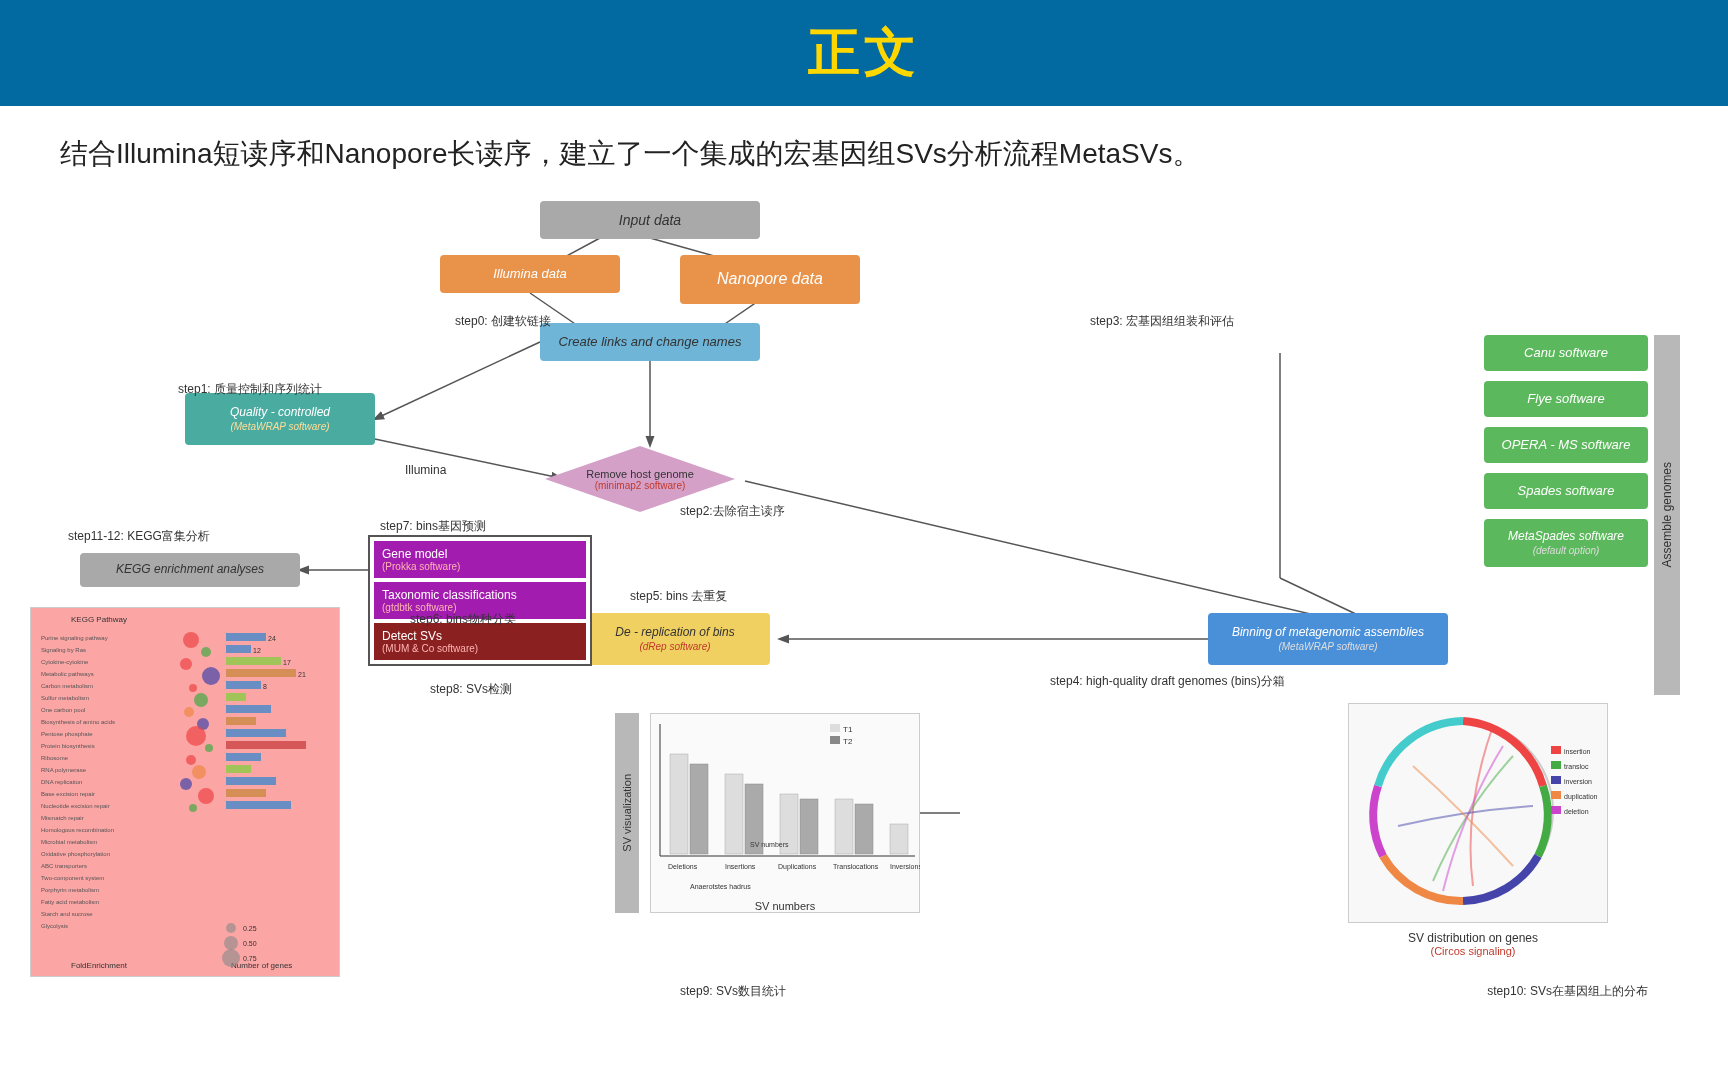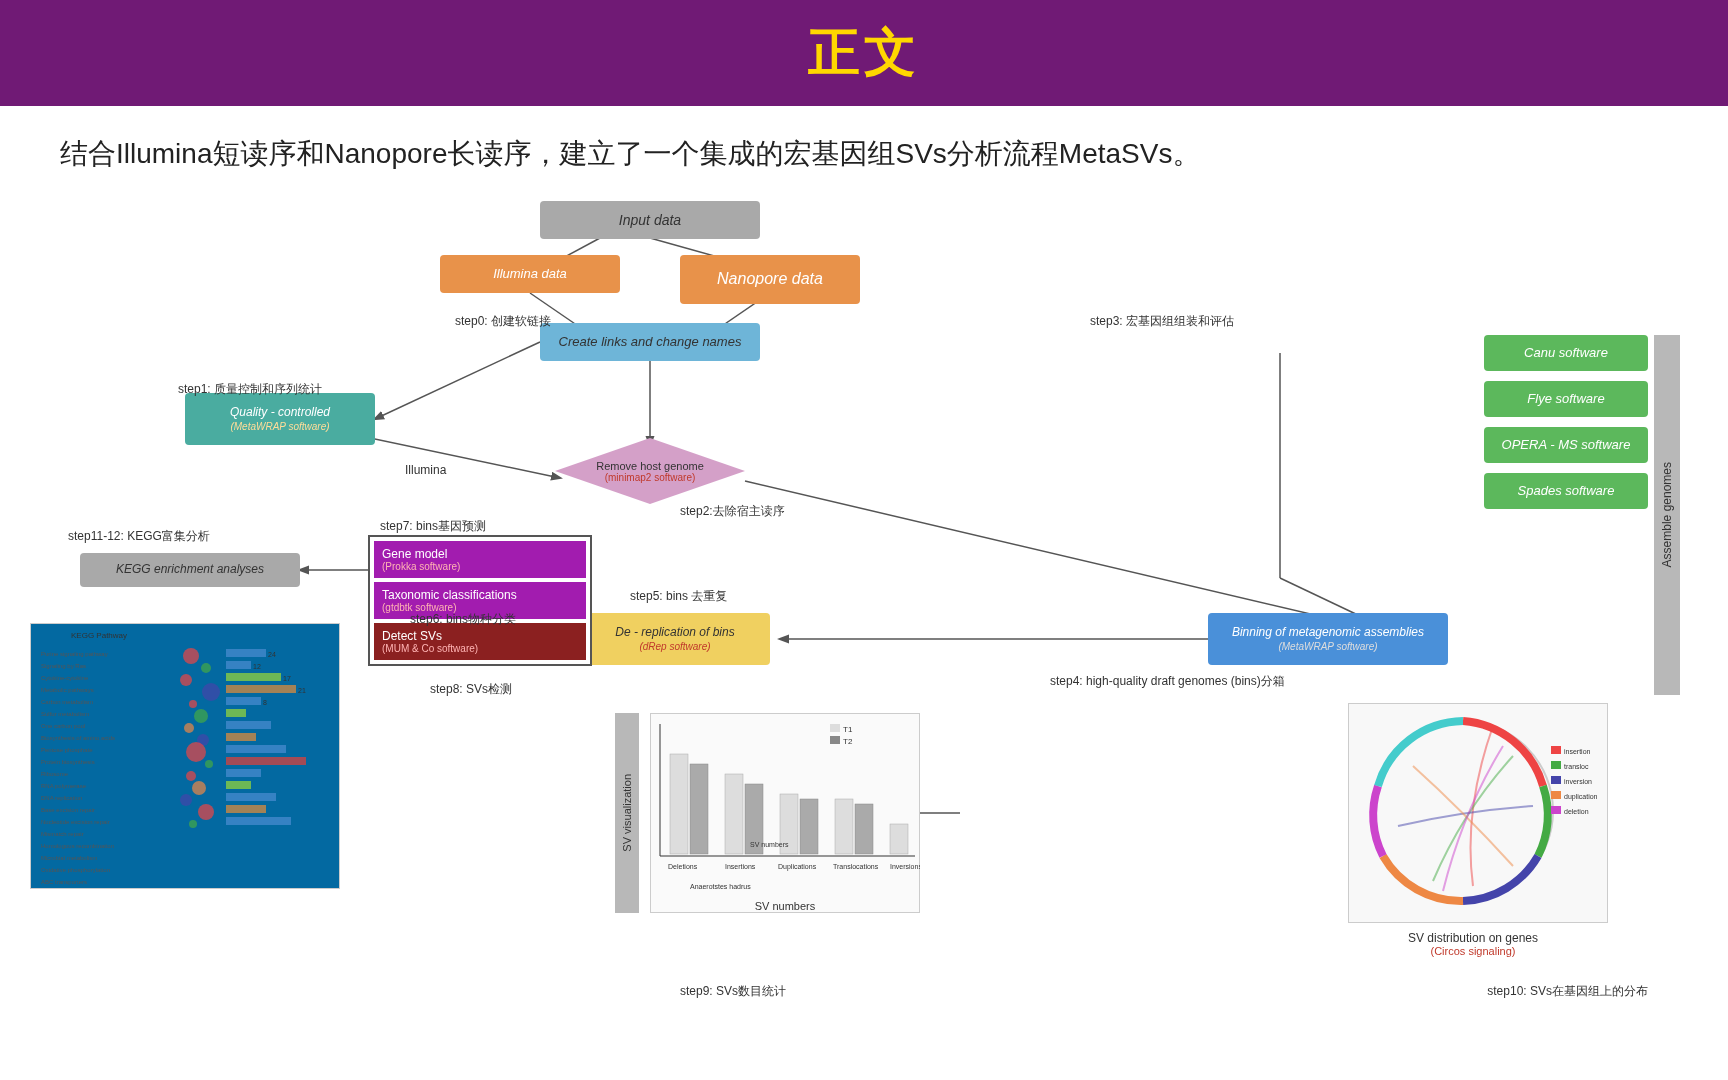--- a/index.html
+++ b/index.html
@@ -6,21 +6,21 @@
     body {
       font-family: Arial, sans-serif;
       background: #fff;
       width: 1728px;
       min-height: 1080px;
       overflow-x: hidden;
     }
 
     
     .header {
-      background: #701a75;
+      background: #0369a1;
       text-align: center;
       padding: 18px 8px;
     }
     .header h1 {
       color: #FFD700;
       font-size: 52px;
       font-weight: bold;
       letter-spacing: 4px;
     }
 
@@ -100,23 +100,23 @@
       flex-direction: column;
     }
     .box-quality .sub {
       color: #FFDD99;
       font-size: 10px;
     }
 
     
     .diamond-container {
       position: absolute;
-      top: 252px; left: 545px;
+      top: 260px; left: 545px;
       width: 200px; height: 72px;
-      display: flex; align-items: center; justify-content: flex-end;
+      display: flex; align-items: center; justify-content: flex-start;
     }
     .diamond {
       width: 190px; height: 66px;
       background: #D4A0C8;
       transform: perspective(50px) rotateX(0deg);
       clip-path: polygon(50% 0%, 100% 50%, 50% 100%, 0% 50%);
       display: flex; align-items: center; justify-content: center;
       flex-direction: column;
       text-align: center;
       font-size: 12px;
@@ -207,24 +207,24 @@
       text-orientation: mixed;
       transform: rotate(180deg);
       font-size: 11px;
       color: #333;
       white-space: nowrap;
     }
 
     
     .chart-kegg {
       position: absolute;
-      top: 440px; left: 30px;
-      width: 310px; height: 266px;
+      top: 424px; left: 30px;
+      width: 310px; height: 370px;
       border: 1px solid #ccc;
-      background: #0369a1;
+      background: #fca5a5;
       overflow: hidden;
     }
 
     .chart-sv {
       position: absolute;
       top: 530px; left: 650px;
       width: 270px; height: 200px;
       border: 1px solid #ccc;
       background: #fafafa;
       display: flex; flex-direction: column; align-items: center;
@@ -378,20 +378,24 @@
     <span>Canu software</span>
   </div>
   <div class="box box-asm box-flye">
     <span>Flye software</span>
   </div>
   <div class="box box-asm box-opera">
     <span>OPERA - MS software</span>
   </div>
   <div class="box box-asm box-spades">
     <span>Spades software</span>
+  </div>
+  <div class="box box-asm box-metaspades">
+    <span>MetaSpades software</span>
+    <span class="sub">(default option)</span>
   </div>
 
   <div class="box box-binning">
     <span>Binning of metagenomic assemblies</span>
     <span class="sub">(MetaWRAP software)</span>
   </div>
 
   <div class="step-label" style="top:490px; left:1050px;">
     <span>step4: high-quality draft genomes (bins)分箱</span>
   </div>

